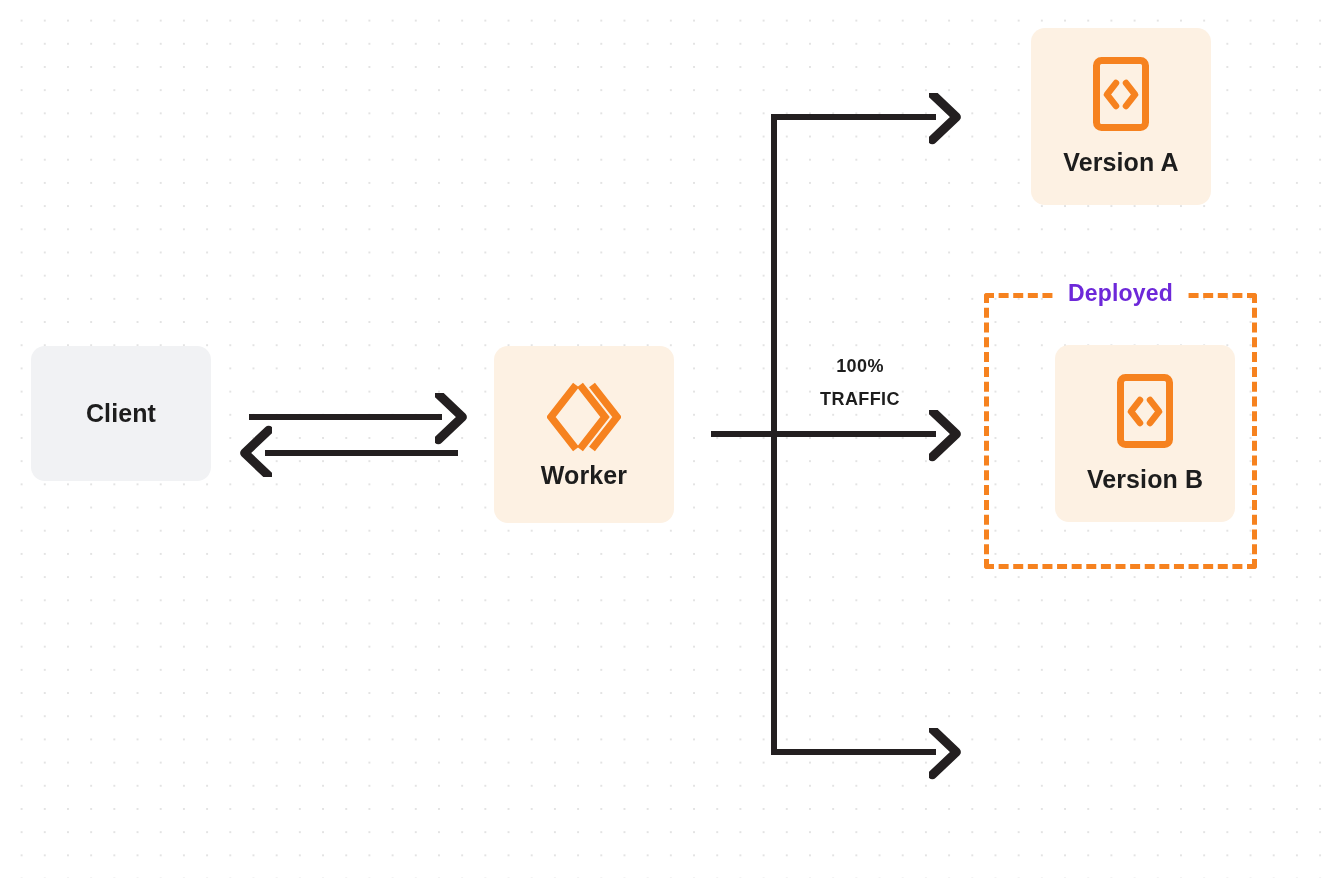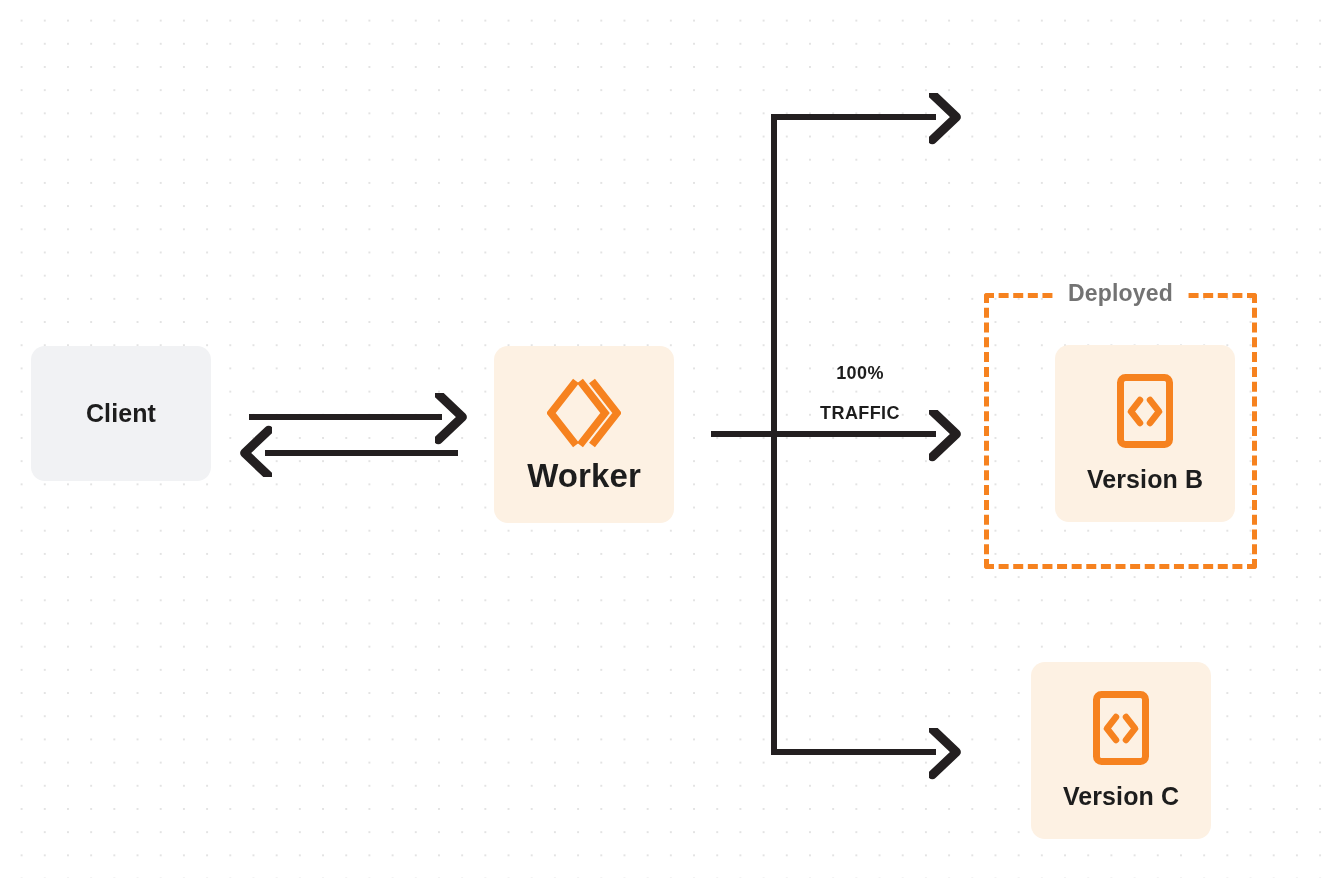--- a/index.html
+++ b/index.html
@@ -51,21 +51,21 @@
   #client-node .node-label { font-size: 25px; }
 
   
   #worker-node {
     left: 494px;
     top: 346px;
     width: 180px;
     height: 177px;
     background: #fdf1e3;
   }
-  #worker-node .node-label { font-size: 33px; margin-top: 6px; }
+  #worker-node .node-label { font-size: 25px; margin-top: 6px; }
 
   
   .version-node {
     width: 180px;
     height: 177px;
     background: #fdf1e3;
     left: 1031px;
   }
   #version-a-node { top: 28px; }
   #version-b-node { top: 345px; margin-left: 24px; }
@@ -86,21 +86,21 @@
     border-radius: 3px;
   }
 
   #deployed-label {
     position: absolute;
     left: 50%;
     top: -5px;
     transform: translate(-50%, -50%);
     background: #ffffff;
     padding: 1px 13px;
-    color: #737373;
+    color: #6d28d9;
     font-size: 23px;
     font-weight: bold;
     letter-spacing: 0.2px;
     white-space: nowrap;
     line-height: 26px;
   }
 
   
   #connectors {
     position: absolute;
@@ -117,21 +117,21 @@
     left: 790px;
     top: 350px;
     width: 140px;
     text-align: center;
     color: #1d1d1d;
     font-size: 18px;
     font-weight: bold;
     line-height: 33px;
     letter-spacing: 0.4px;
   }
-  #traffic-label div { white-space: nowrap; margin-top: 7px; }
+  #traffic-label div { white-space: nowrap; }
 </style>
 </head>
 <body>
 
 <div id="canvas">
 
   <svg id="connectors" viewBox="0 0 1338 878" width="1338" height="878">
     <defs>
       <marker id="arrowhead-right" markerWidth="10" markerHeight="10" refX="1.2" refY="4" orient="auto" markerUnits="strokeWidth">
         <path d="M 0.6 0.2 L 4.6 4 L 0.6 7.8" fill="none" stroke="#231f20" stroke-width="1.5" stroke-linecap="round" stroke-linejoin="round"></path>
@@ -173,36 +173,36 @@
         </g>
       </svg>
     </span>
     <span class="node-label">Worker</span>
   </div>
 
   <div id="deployed-box">
     <span id="deployed-label">Deployed</span>
   </div>
 
+  <div class="node version-node" id="version-a-node">
+    <span>
+      <svg class="icon-svg" width="58" height="76" viewBox="0 0 58 76">
+        <rect x="4.5" y="4.5" width="49" height="67" rx="5" ry="5" fill="none" stroke="#f6821f" stroke-width="7"></rect>
+        <polyline points="24,27 15,38.5 24,50" fill="none" stroke="#f6821f" stroke-width="6.5" stroke-linecap="round" stroke-linejoin="round"></polyline>
+        <polyline points="34,27 43,38.5 34,50" fill="none" stroke="#f6821f" stroke-width="6.5" stroke-linecap="round" stroke-linejoin="round"></polyline>
+      </svg>
+    </span>
+    <span class="node-label">Version A</span>
+  </div>
 
   <div class="node version-node" id="version-b-node">
     <span>
       <svg class="icon-svg" width="58" height="76" viewBox="0 0 58 76">
         <rect x="4.5" y="4.5" width="49" height="67" rx="5" ry="5" fill="none" stroke="#f6821f" stroke-width="7"></rect>
         <polyline points="24,27 15,38.5 24,50" fill="none" stroke="#f6821f" stroke-width="6.5" stroke-linecap="round" stroke-linejoin="round"></polyline>
         <polyline points="34,27 43,38.5 34,50" fill="none" stroke="#f6821f" stroke-width="6.5" stroke-linecap="round" stroke-linejoin="round"></polyline>
       </svg>
     </span>
     <span class="node-label">Version B</span>
   </div>
 
-  <div class="node version-node" id="version-c-node">
-    <span>
-      <svg class="icon-svg" width="58" height="76" viewBox="0 0 58 76">
-        <rect x="4.5" y="4.5" width="49" height="67" rx="5" ry="5" fill="none" stroke="#f6821f" stroke-width="7"></rect>
-        <polyline points="24,27 15,38.5 24,50" fill="none" stroke="#f6821f" stroke-width="6.5" stroke-linecap="round" stroke-linejoin="round"></polyline>
-        <polyline points="34,27 43,38.5 34,50" fill="none" stroke="#f6821f" stroke-width="6.5" stroke-linecap="round" stroke-linejoin="round"></polyline>
-      </svg>
-    </span>
-    <span class="node-label">Version C</span>
-  </div>
 
 </div>
 
 </body></html>

